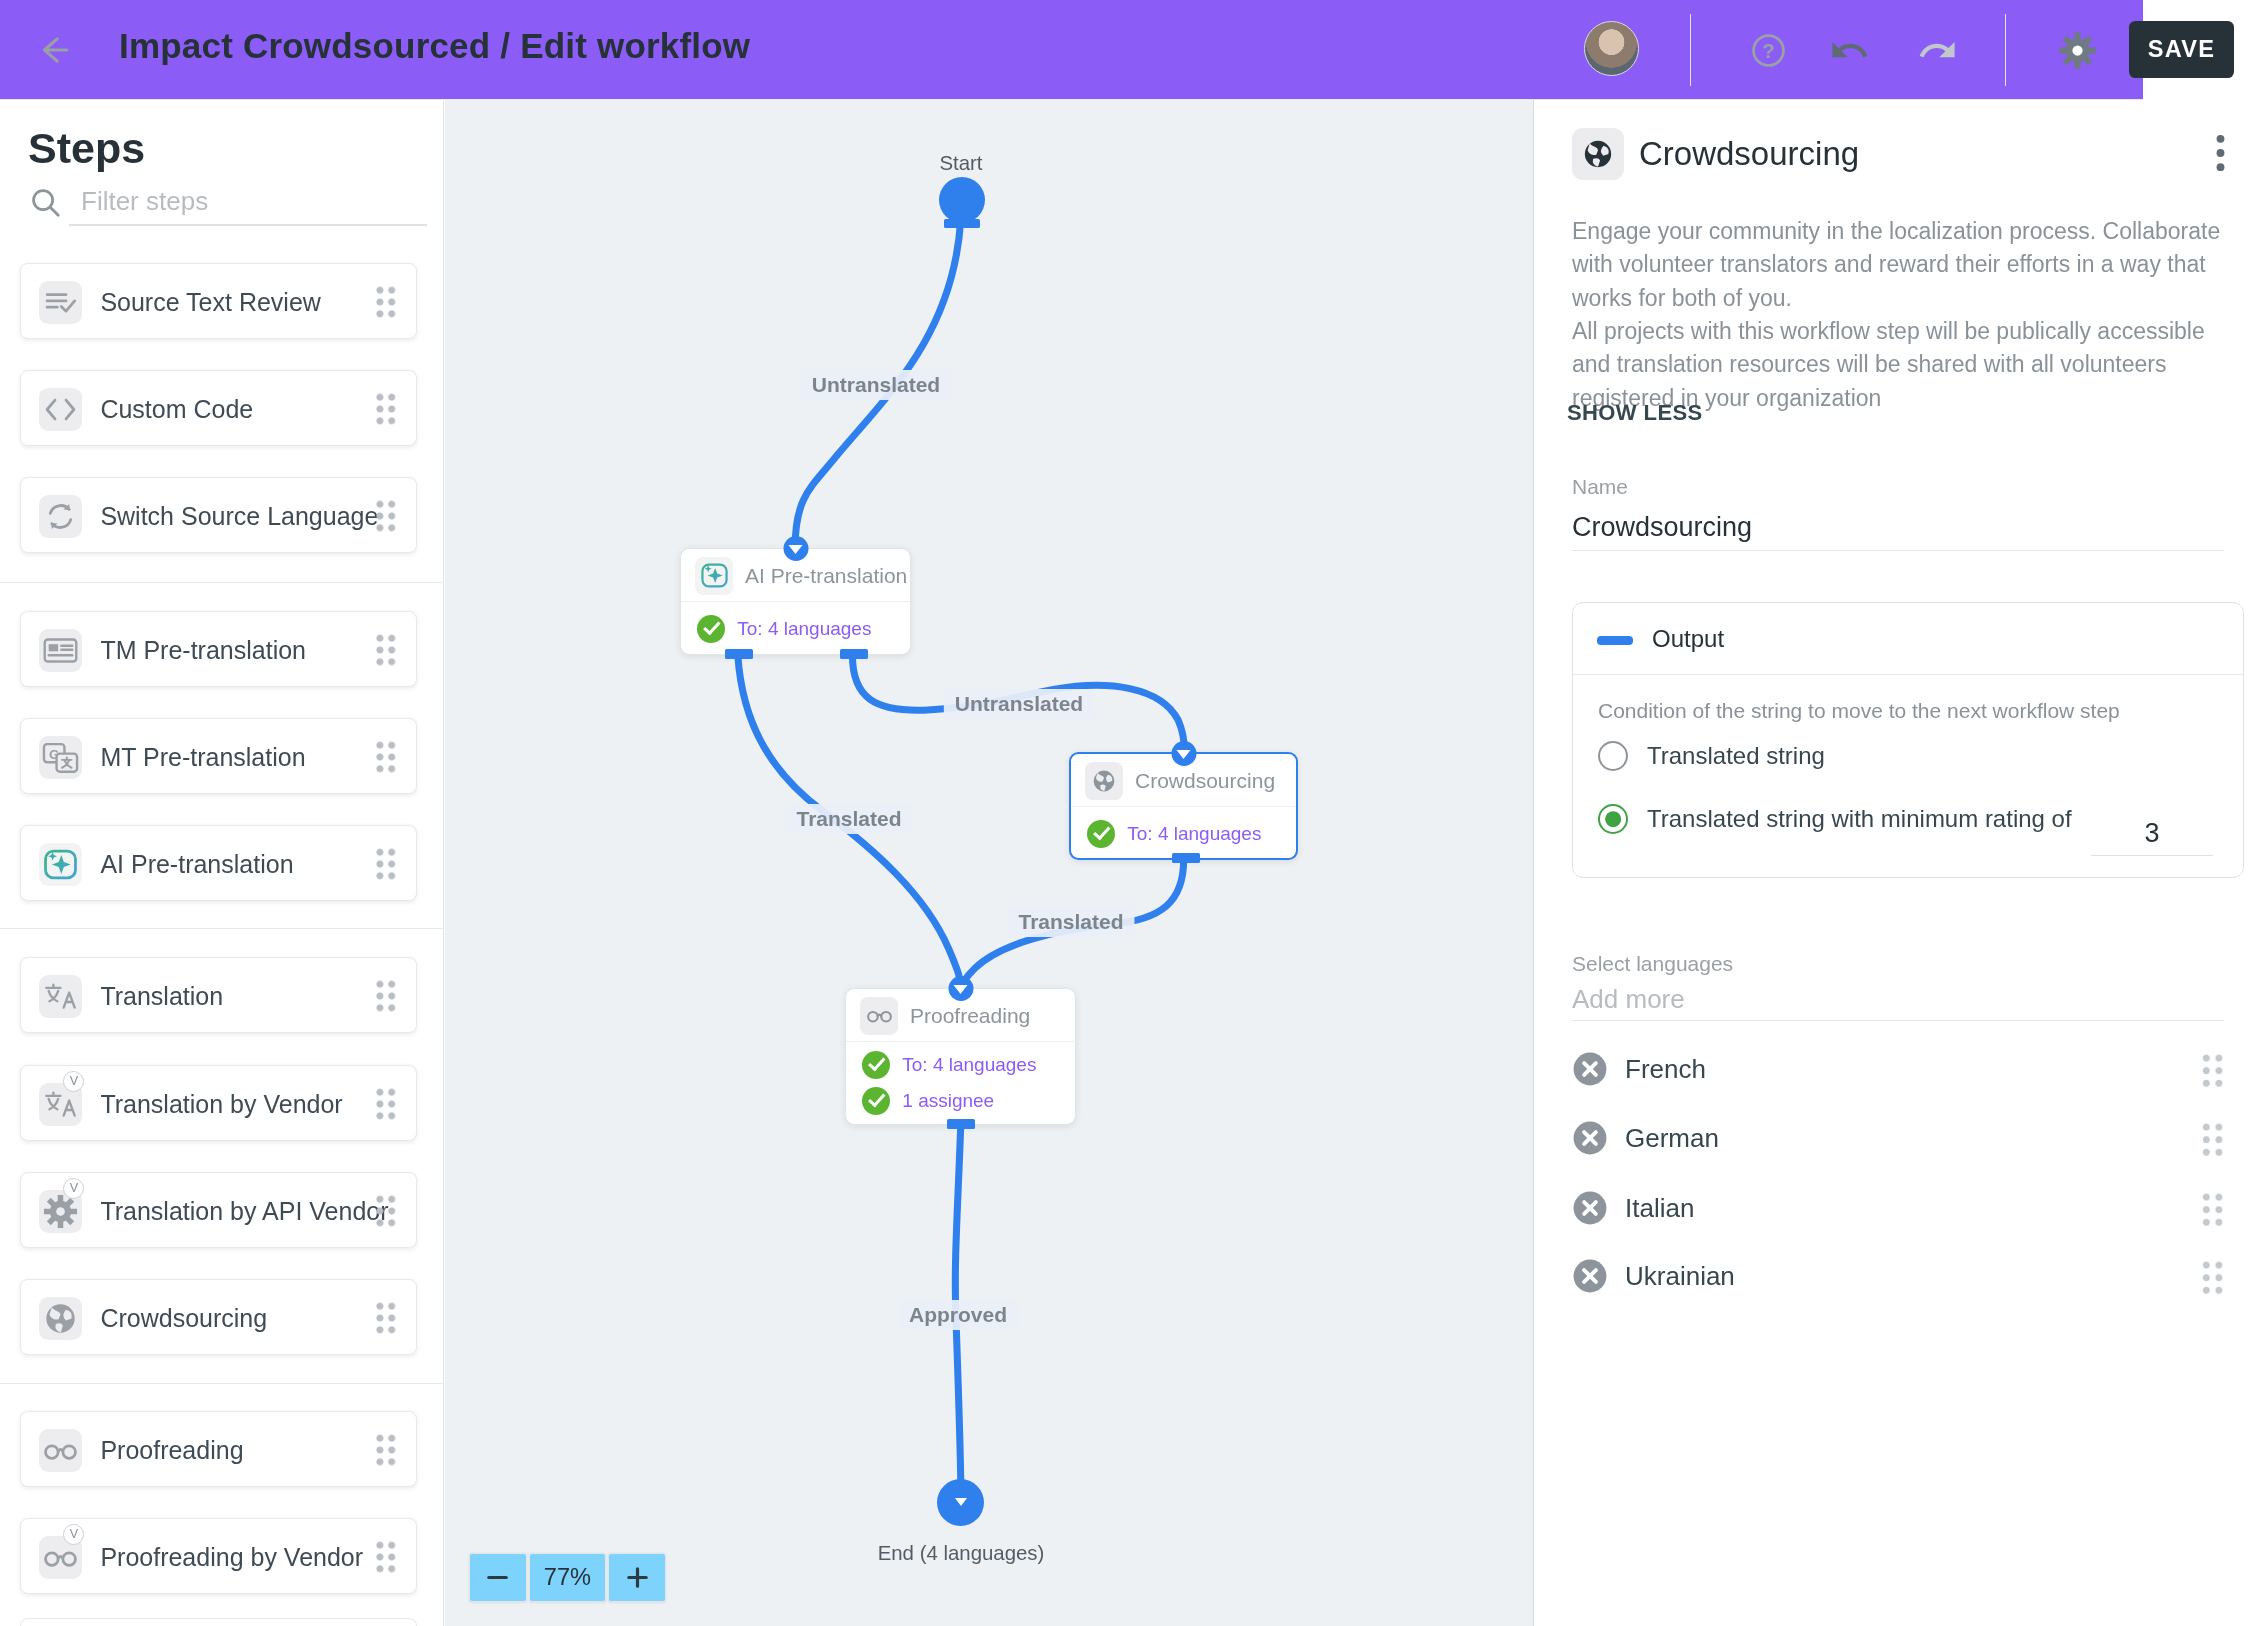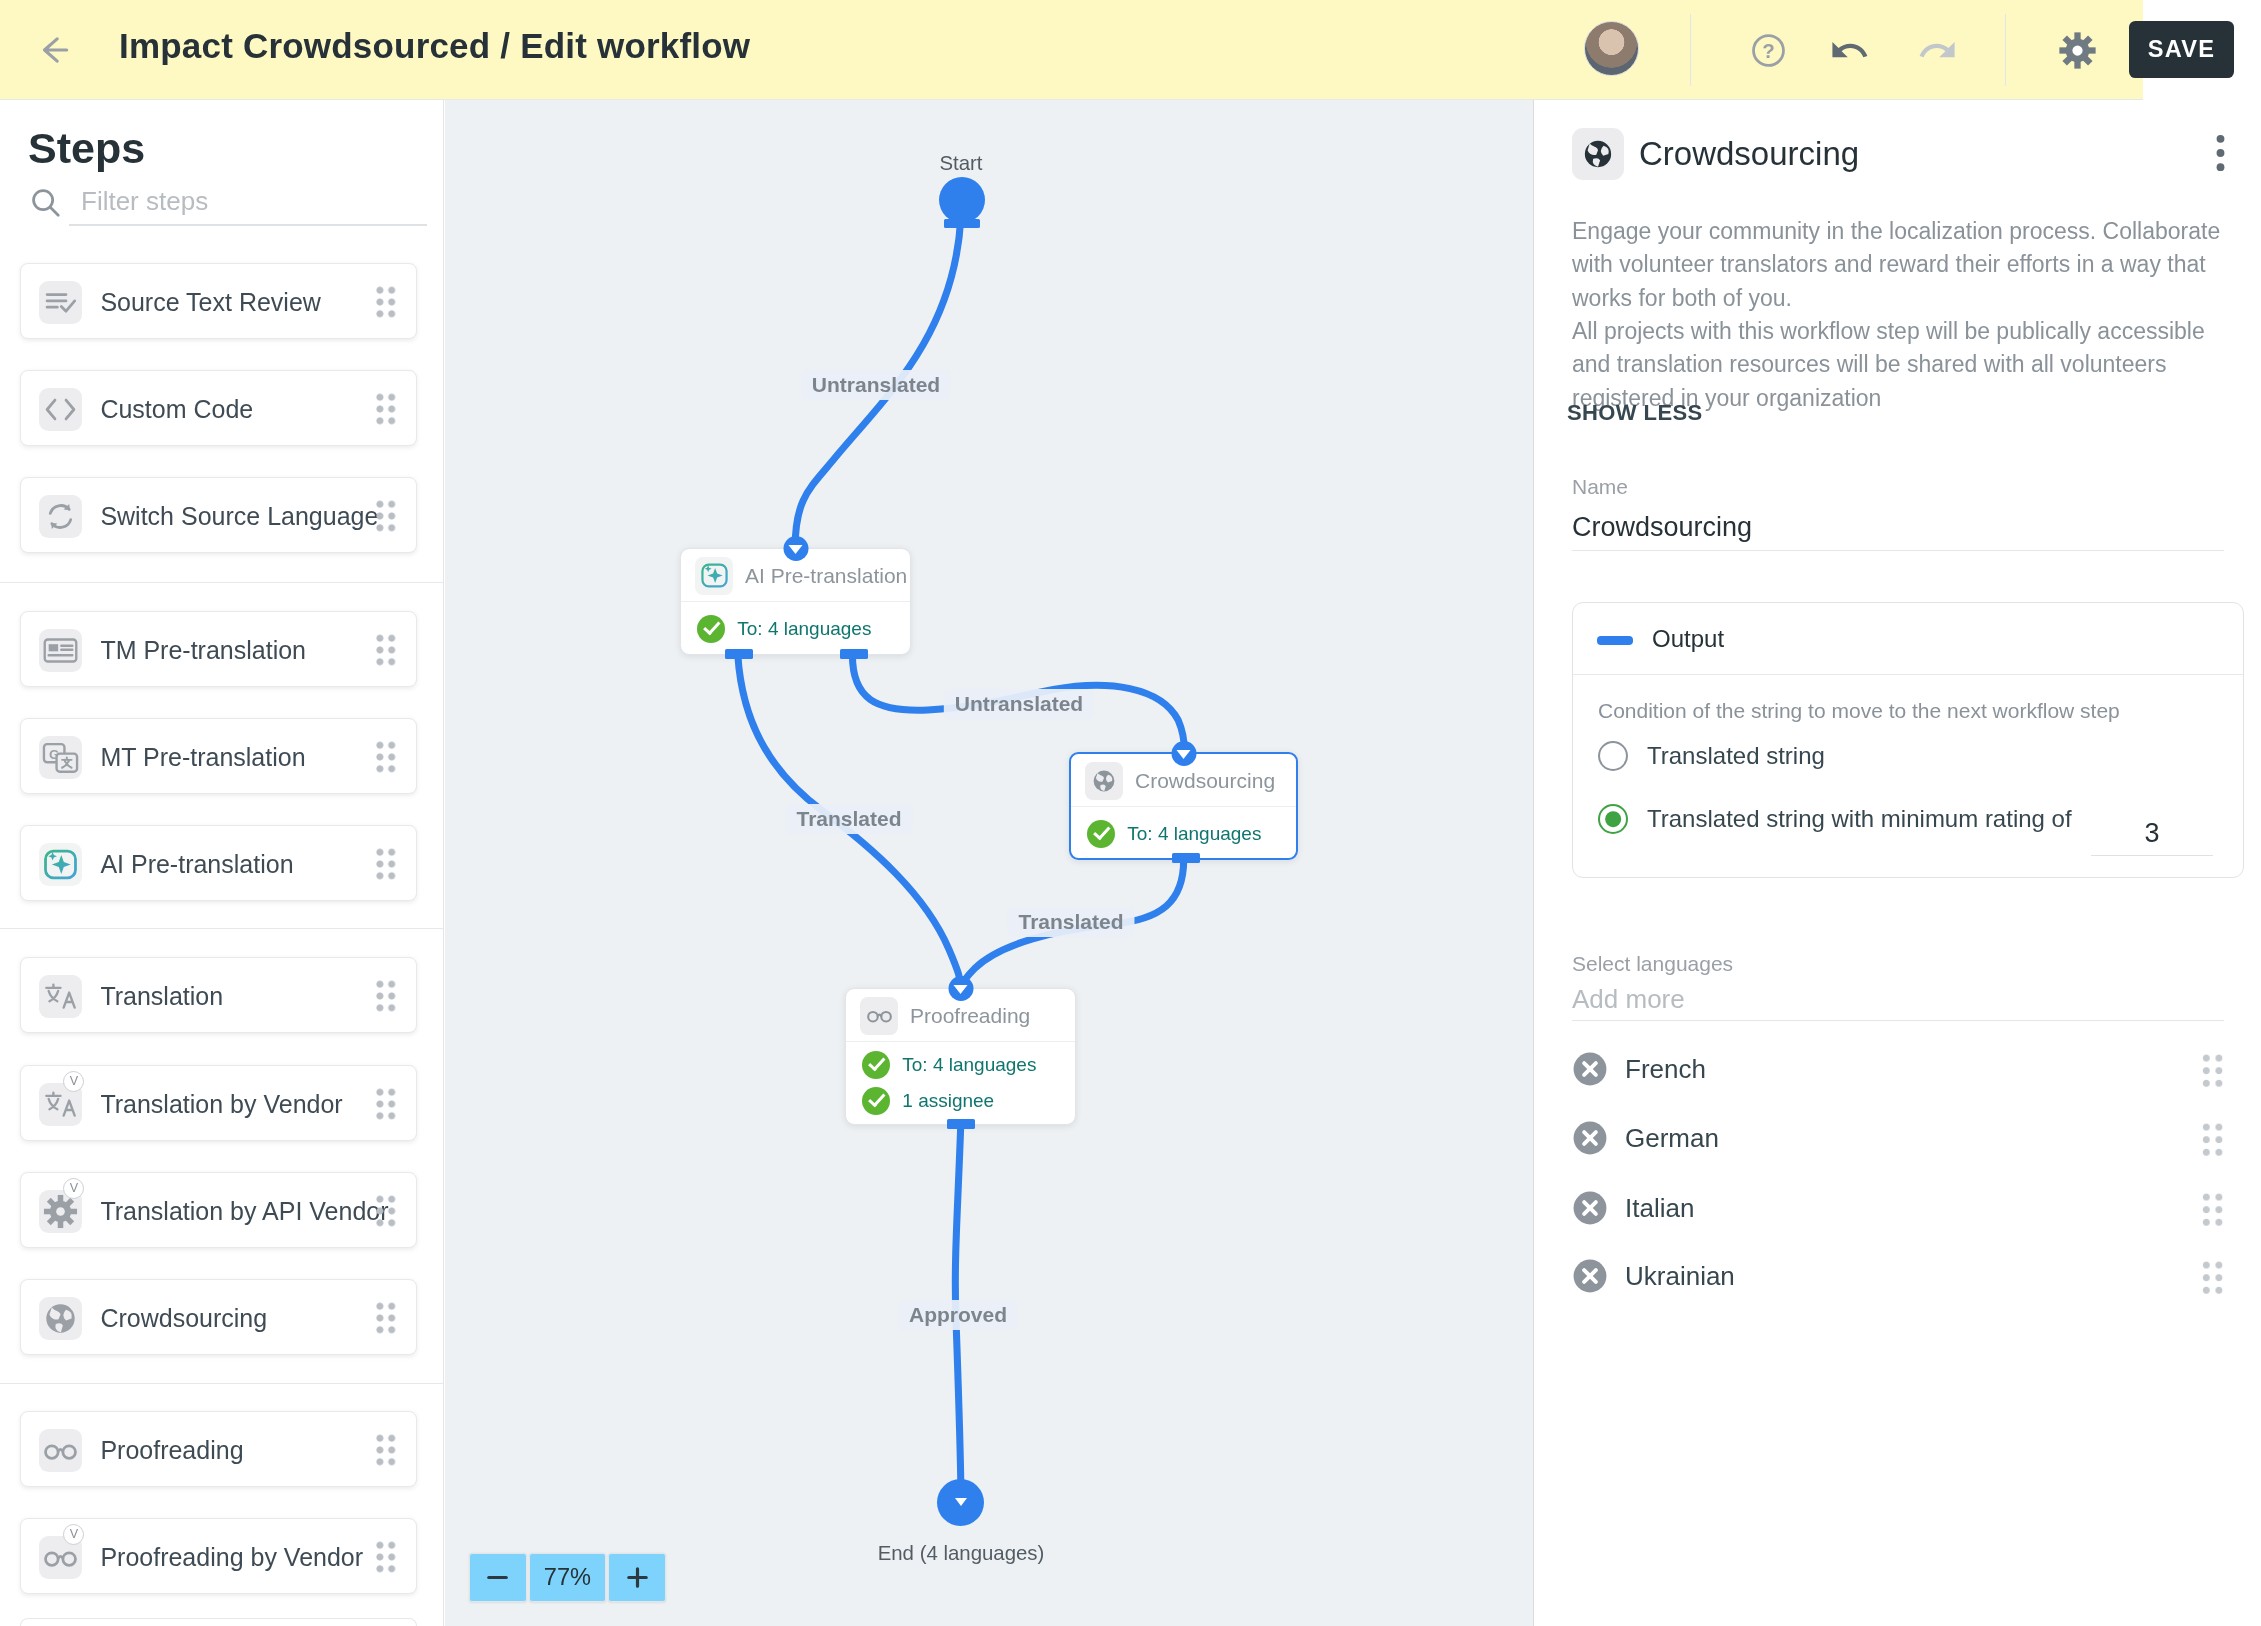--- a/index.html
+++ b/index.html
@@ -1,21 +1,21 @@
 <!DOCTYPE html>
 <html style="font-size:12.6px"><head>
 <meta charset="utf-8">
 <style>
   * { margin:0; padding:0; box-sizing:border-box; }
   html,body { background:#fff; }
   body { font-family:"Liberation Sans", sans-serif; color:#263238; }
   #app { position:relative; width:2261px; height:1627px; background:#fff; overflow:hidden; }
 
   
-  #header { position:absolute; left:0; top:0; width:2143px; height:100px; background:#fef9c3;
+  #header { position:absolute; left:0; top:0; width:2143px; height:100px; background:#8b5cf6;
             border-bottom:1.6px solid #e6e8ea; z-index:30;padding-left:20px; }
   #back { position:absolute; left:35px; top:31px; width:38px; height:38px; cursor:pointer; }
   #title { position:absolute; left:119px; top:26px; font-size:35px; font-weight:700; color:#263238; letter-spacing:0.2px; }
   #avatar { position:absolute; left:1584px; top:21px; width:55px; height:55px; border-radius:50%;
             background:radial-gradient(circle at 50% 38%, #d9c3ae 0 30%, #8d7b6e 31% 60%, #5c6670 61%);
             border:0.8px solid #d8dbde; }
   .hdiv { position:absolute; top:14px; width:0.8px; height:72px; background:#e3e6e8; }
   .hicon { position:absolute; top:30px; width:41px; height:41px; }
   #save-btn { position:absolute; left:2129px; top:21px; width:105px; height:57px; background:#263238;
               color:#fff; border:none; border-radius:6.3px; font-size:23.6px; font-weight:700;
@@ -54,21 +54,21 @@
   .plain-label { position:absolute; transform:translateX(-50%); color:#525c64; font-size:20.4px; white-space:nowrap; }
   .node { position:absolute; background:#fff; border:0.8px solid #e2e5e8; border-radius:9.4px;
           box-shadow:0 1.6px 6.3px rgba(40,50,60,.10); cursor:pointer; }
   .node.selected { border:2.4px solid #2f80ed; }
   .nhead { position:absolute; left:0; top:0; right:0; height:53px; border-bottom:0.8px solid #eceef0; }
   .nicon { position:absolute; left:14px; top:7.9px; width:38px; height:38px; background:#ededef; border-radius:7.9px;
            display:flex; align-items:center; justify-content:center; }
   .ntitle { position:absolute; left:64px; top:0; height:53px; display:flex; align-items:center;
             font-size:21px; color:#8d959c; }
   .nrow { position:absolute; left:15.7px; right:2px; height:35px; display:flex; align-items:center; gap:12.6px;
-          font-size:19px; color:#0f766e; }
+          font-size:19px; color:#8b5cf6; }
   .chk { width:28px; height:28px; border-radius:50%; background:#5cb531; position:relative; flex:0 0 auto; }
   .chk::after { content:""; position:absolute; left:7px; top:7.9px; width:12.6px; height:6.3px;
                 border-left:3.1px solid #fff; border-bottom:3.1px solid #fff; transform:rotate(-48deg); }
   .port { position:absolute; top:-12.6px; left:50%; transform:translateX(-50%); width:25px; height:25px;
           border-radius:50%; background:#2f80ed; z-index:3; cursor:crosshair; }
   .port::after { content:""; position:absolute; left:50%; top:8.6px; transform:translateX(-50%);
                  border-left:7px solid transparent; border-right:7px solid transparent; border-top:9.4px solid #fff; }
   .stub { position:absolute; bottom:-4.7px; width:28px; height:9.4px; background:#2f80ed; border-radius:1.6px;
           transform:translateX(-50%); z-index:3; cursor:crosshair; }
   #start-circle { position:absolute; left:494px; top:77px; width:46px; height:46px; border-radius:50%;

